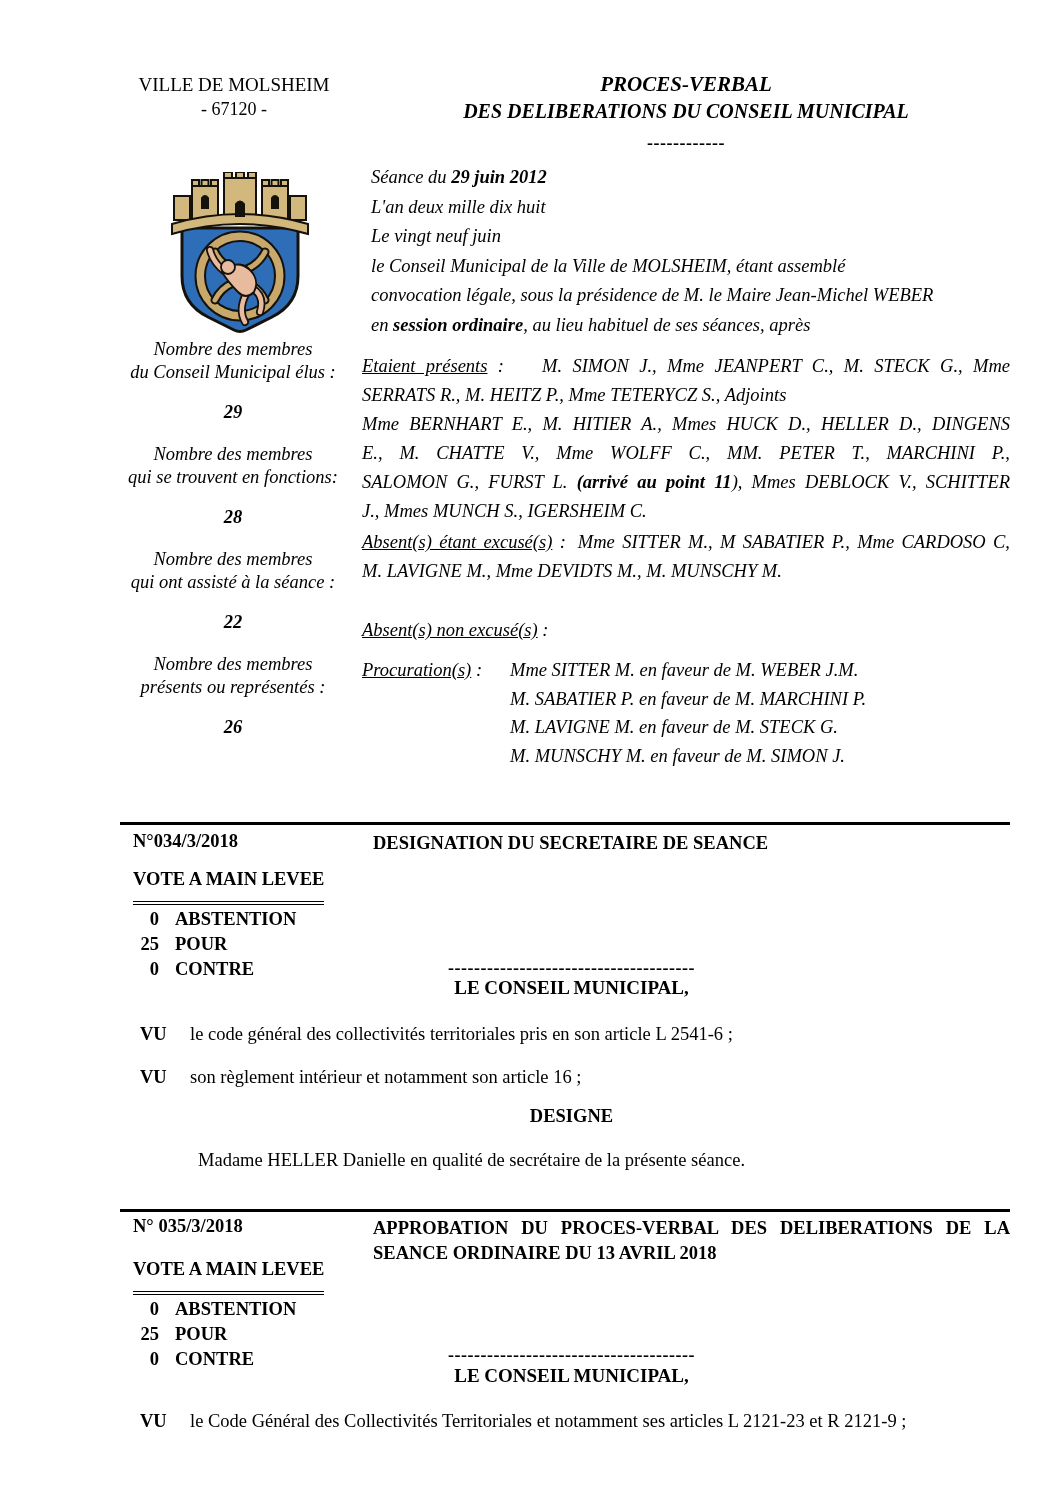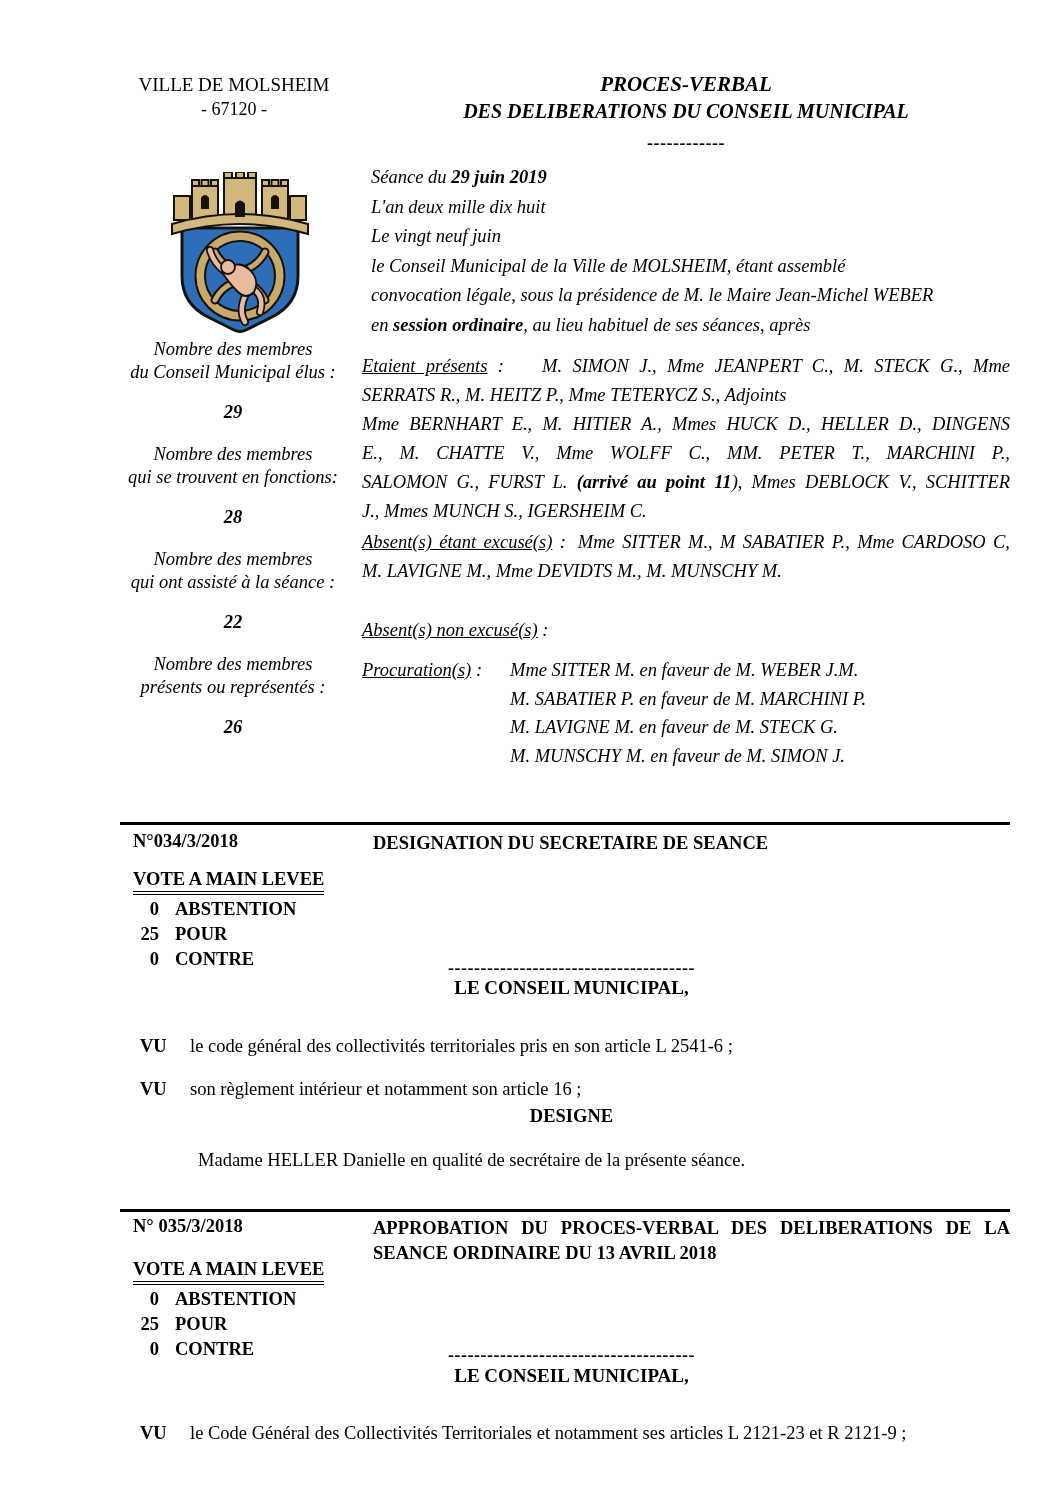--- a/index.html
+++ b/index.html
@@ -33,28 +33,28 @@
   .att-absent2{left:362px;top:616px;width:648px;}
   .att-prox{left:362px;top:656px;width:648px;}
   .proxies{display:flex;}
   .plabel{flex:0 0 148px;}
   .plines{flex:1;line-height:28.5px;}
   
   .rule{position:absolute;left:120px;width:890px;height:3px;background:#000;}
   .sec-head{font-weight:bold;font-size:18.5px;}
   .sec-num{position:absolute;left:0;top:0;white-space:nowrap;}
   .sec-title{position:absolute;left:240px;top:0;width:637px;line-height:25px;}
-  .dbl-u{display:inline-block;border-bottom:4px double #000;padding-bottom:1px;font-weight:bold;}
+  .dbl-u{display:inline-block;border-bottom:4px double #000;padding-bottom:11px;font-weight:bold;}
   .voteblk{font-size:18.5px;}
   .vrow{line-height:22px;margin-top:3px;}
   .vote-num{display:inline-block;width:26px;text-align:right;font-weight:bold;}
   .vote-label{margin-left:16px;font-weight:bold;}
   .mid-dash{width:877px;text-align:center;font-size:18px;}
   .council{width:877px;text-align:center;font-weight:bold;font-size:19px;}
-  .vu-row{width:872px;font-size:18.5px;line-height:26px;margin-top:12px;}
+  .vu-row{width:872px;font-size:18.5px;line-height:26px;}
   .vu-label{display:inline-block;width:50px;font-weight:bold;}
   .designe{width:877px;text-align:center;font-weight:bold;font-size:18.5px;}
   .body-txt{font-size:18.5px;}
 </style>
 </head>
 <body>
 
 <div class="page">
 
   <div class="abs hdr-left">
@@ -122,21 +122,21 @@
       <rect x="96" y="14" width="26" height="34"></rect>
       <rect x="124" y="24" width="16" height="24"></rect>
       <path d="M6,62 Q74,42 142,62 L142,52 Q74,32 6,52 Z"></path>
       <path d="M70,32 q4,-5 8,0 v12 h-8 Z" fill="#15120c"></path>
       <path d="M36,26 q3,-4 6,0 v10 h-6 Z" fill="#15120c"></path>
       <path d="M106,26 q3,-4 6,0 v10 h-6 Z" fill="#15120c"></path>
     </g>
   </svg>
 
   <div class="abs seance">
-    <div><span>Séance du </span><b>29 juin 2019</b></div>
+    <div><span>Séance du </span><b>29 juin 2012</b></div>
     <div>L'an deux mille dix huit</div>
     <div>Le vingt neuf juin</div>
     <div>le Conseil Municipal de la Ville de MOLSHEIM, étant assemblé</div>
     <div>convocation légale, sous la présidence de M. le Maire Jean-Michel WEBER</div>
     <div><span>en </span><b>session ordinaire</b><span>, au lieu habituel de ses séances, après</span></div>
   </div>
 
   <div class="member" style="top:338px;">
     <div>Nombre des membres</div>
     <div>du Conseil Municipal élus :</div>

